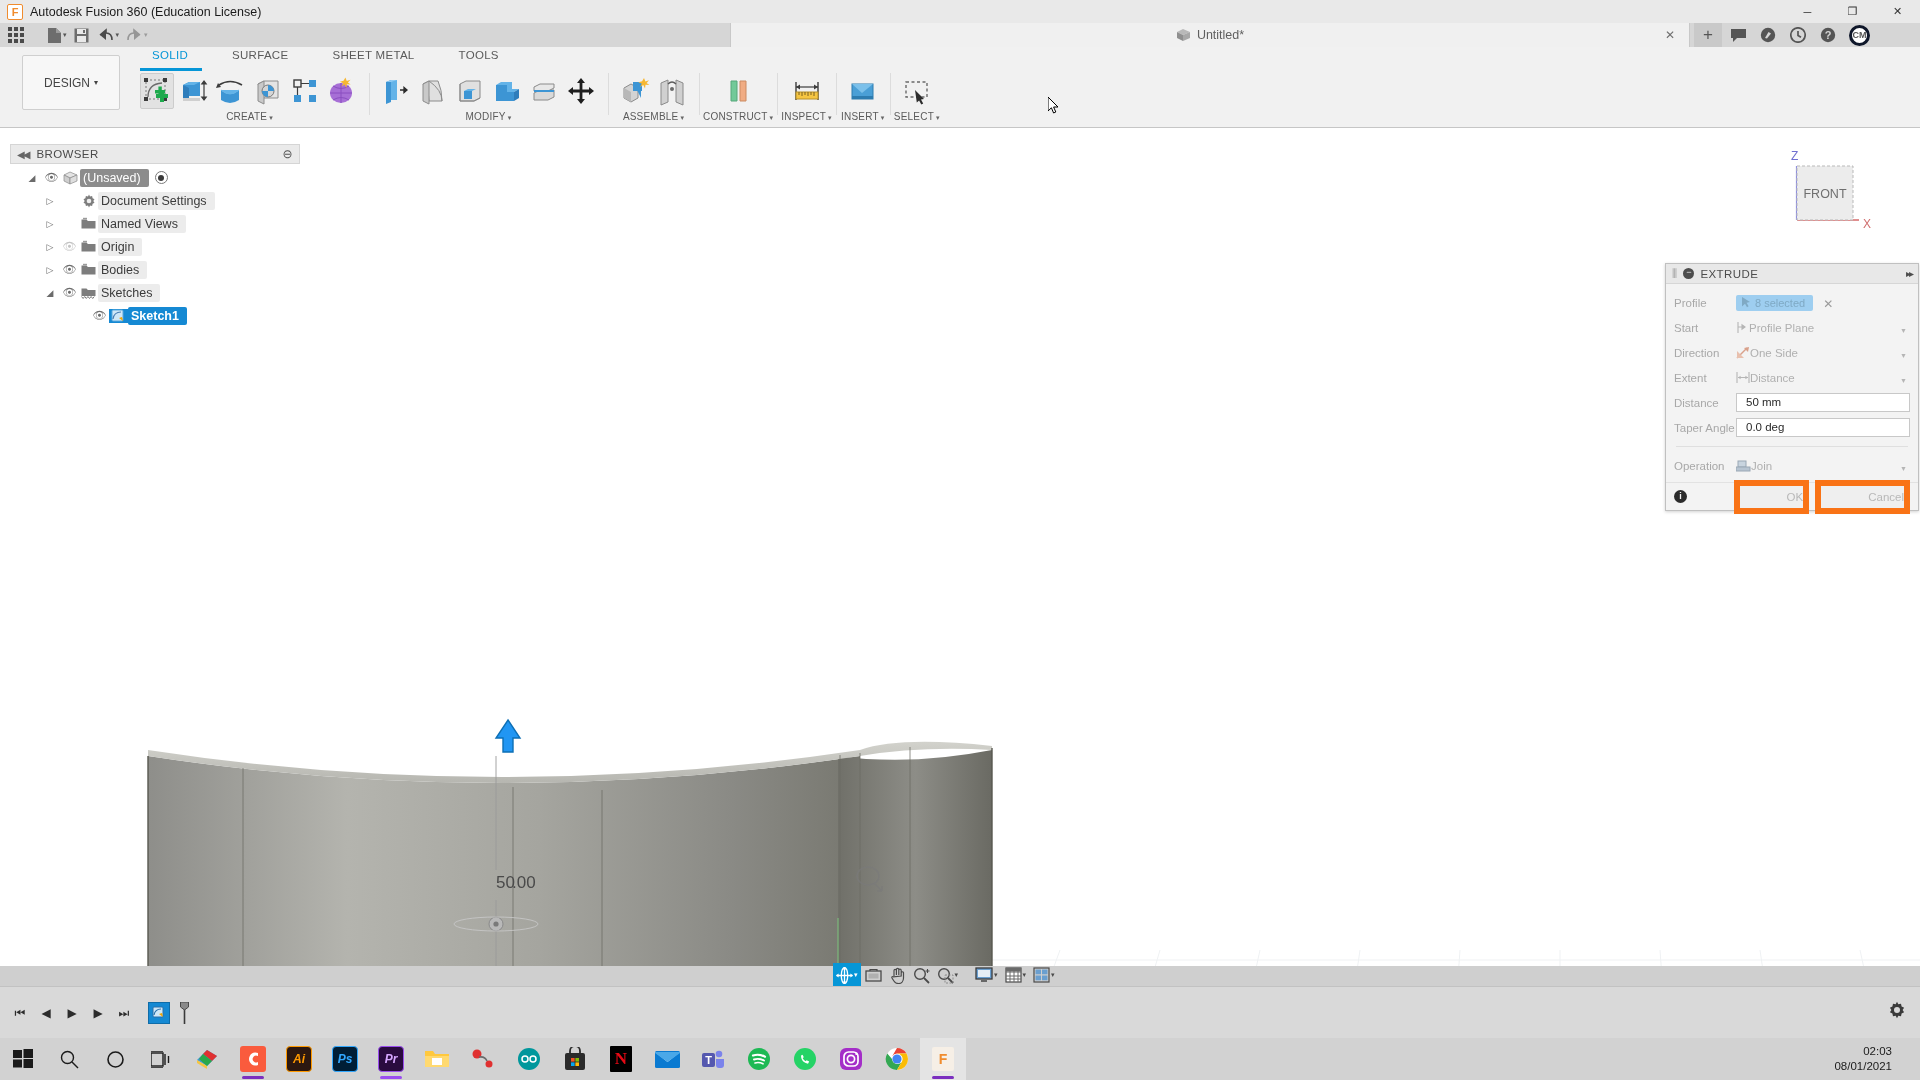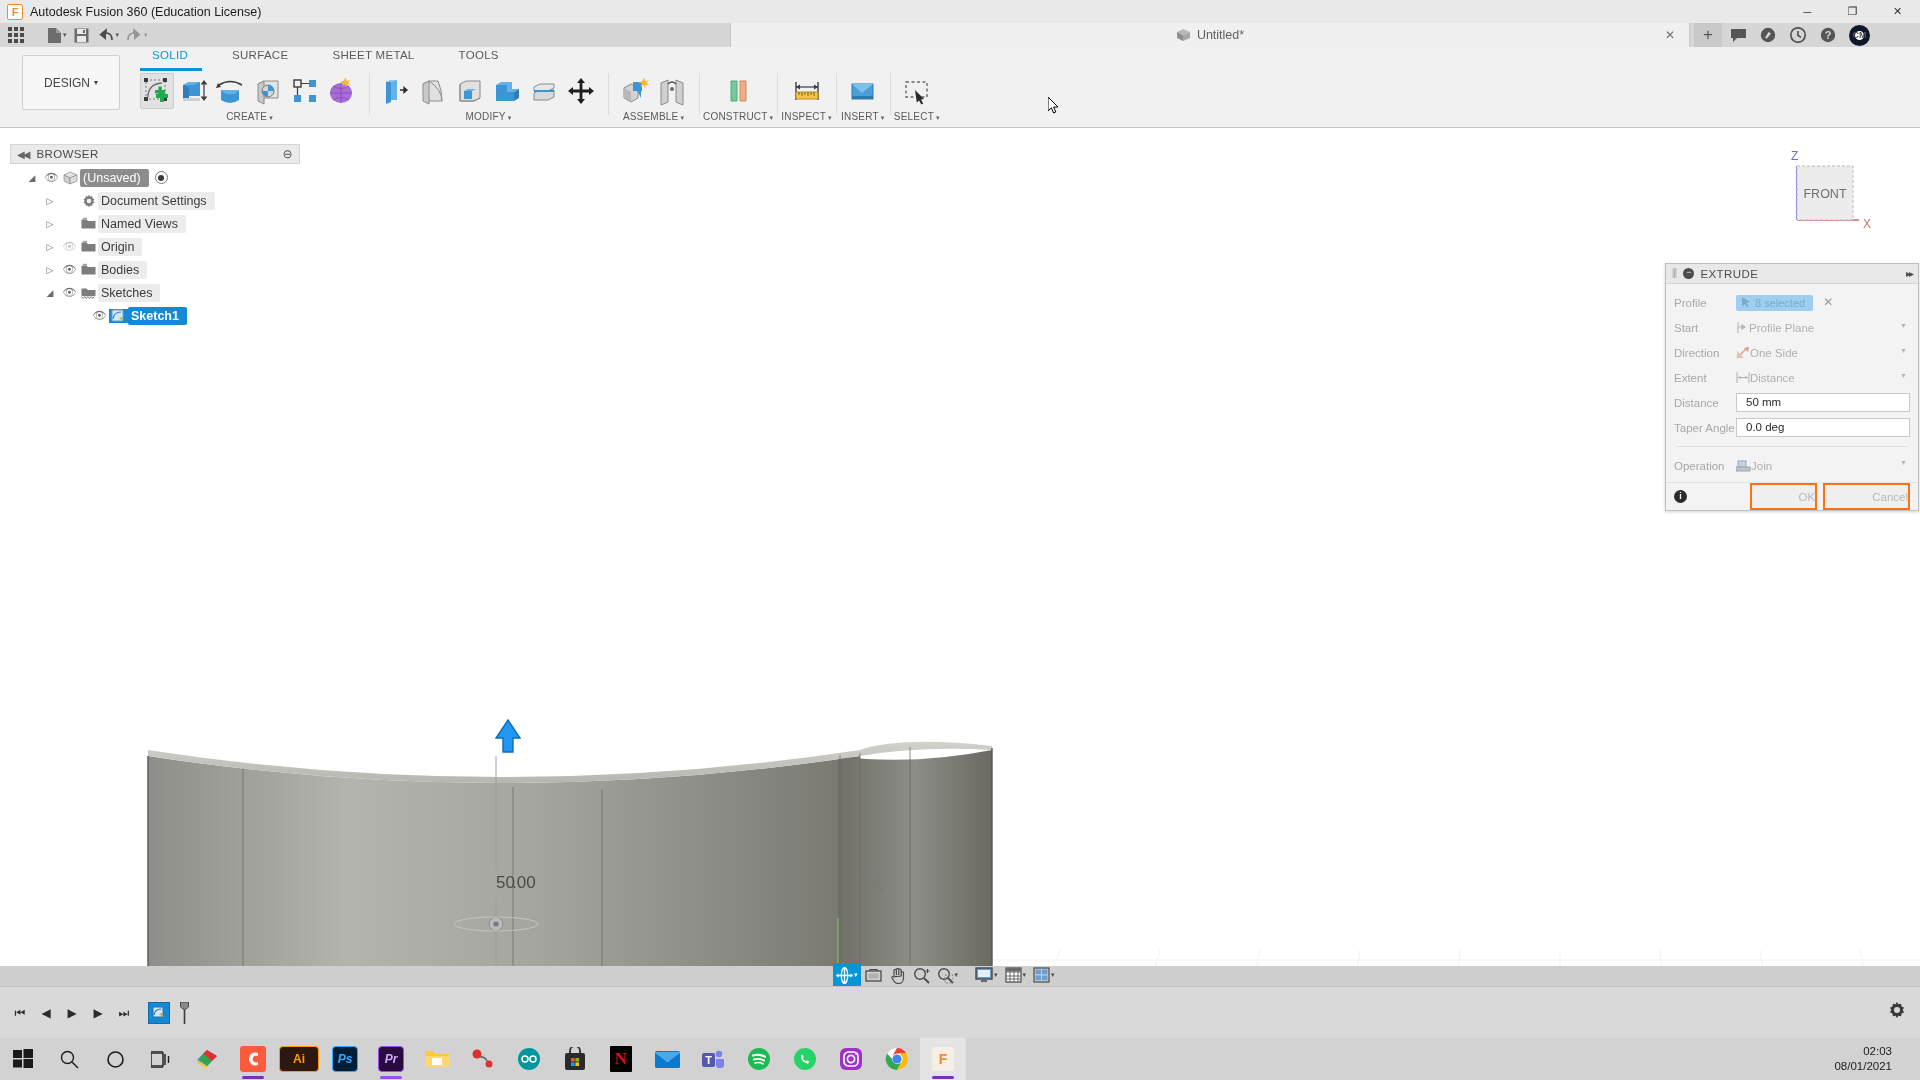--- a/index.html
+++ b/index.html
@@ -55,21 +55,21 @@
   }
   .doc-tab .dt-label { color:#5f5f5f; font-size:12.5px; }
   .tab-close { position:absolute;right:14px;top:5px;font-size:12px;color:#6f6f6f; }
   .tabstrip-right {
     position:absolute;left:1690px;top:0;height:24px;width:230px;background:#d6d6d6;
     display:flex;align-items:center;gap:2px;padding-left:4px;
   }
   .tsr-btn { width:28px;height:24px;display:flex;align-items:center;justify-content:center;color:#555; }
   .tsr-btn.plus { background:#c9c9c9;font-size:17px;font-weight:300; }
   .avatar {
-    width:21px;height:21px;border-radius:50%;background:#fff;border:6px solid #0f172a;
+    width:21px;height:21px;border-radius:50%;background:#fff;border:3px solid #0f172a;
     font-size:9px;font-weight:bold;color:#555;display:flex;align-items:center;justify-content:center;
     margin-left:5px;
   }
 
   
   .ribbon {
     position:absolute;left:0;top:47px;width:1920px;height:81px;
     background:#f1f1f1;border-bottom:1px solid #c6c6c6;
   }
   .workspace-box {
@@ -143,42 +143,42 @@
   }
   .dlg-hdr .grip { color:#9a9a9a;font-size:11px; }
   .dlg-hdr .minus {
     width:11px;height:11px;border-radius:50%;background:#4d4d4d;color:#e8e8e8;
     font-size:9px;line-height:9px;text-align:center;
   }
   .dlg-hdr .more { margin-left:auto;font-size:10px;color:#4d4d4d;letter-spacing:-2px; }
   .dlg-body { padding:6px 8px 4px; }
   .drow { display:flex;align-items:center;height:25px;margin-bottom:0px; }
   .dlabel { width:62px;font-size:11.5px;color:#a8a8a8; }
-  .dctl { flex:1;display:flex;align-items:flex-start;position:relative; }
+  .dctl { flex:1;display:flex;align-items:flex-end;position:relative; }
   .pill {
     background:#9ecef0;color:#7fa9c4;font-size:11px;border-radius:2px;
     padding:2px 8px 2px 6px;display:flex;align-items:center;gap:4px;min-width:70px;
   }
   .xbtn { margin-left:10px;color:#9a9a9a;font-size:12px; }
   .dval { font-size:11.5px;color:#b0b0b0;display:flex;align-items:center;}
   .dcaret { position:absolute;right:3px;font-size:7px;color:#b5b5b5; }
   .dfield {
     flex:1;height:19px;background:#fff;border:1px solid #c8c8c8;
     font-size:11.5px;color:#2a2a2a;padding:0 9px;line-height:17px;
   }
   .dsep { height:1px;background:#dfdfdf;margin:6px 2px; }
   .dlg-ftr {
     height:28px;display:flex;align-items:center;padding:0 8px;border-top:1px solid #e2e2e2;
   }
   .info-ic {
     width:13px;height:13px;border-radius:50%;background:#2b2b2b;color:#f3f3f3;
     font-size:9px;font-weight:bold;line-height:13px;text-align:center;
   }
   .dbtn {
-    height:27px;min-width:62px;border:2px solid #f97316;background:#efefef;
+    height:34px;min-width:62px;border:6px solid #f97316;background:#efefef;
     font-size:11.5px;color:#b8b8b8;display:flex;align-items:center;justify-content:center;padding-left:47px;
   }
   .dlg-ftr .btns { margin-left:auto;display:flex;gap:6px; }
 
   
   .comments {
     position:absolute;left:10px;top:988px;width:290px;height:20px;
     background:#eaeaea;border:1px solid #d5d5d5;display:flex;align-items:center;padding:0 6px;
     font-size:11.5px;color:#4a4a4a;letter-spacing:.4px;
   }
@@ -1077,21 +1077,21 @@
     </div>
     <div class="tbicon">
       <div class="sq" style="background:#fa5b3d;width:26px;height:26px;border-radius:3px;">
         <svg width="16" height="16" viewBox="0 0 16 16">
             <path d="M13 2 A6.5 6.5 0 1 0 13 14 L13 11 A3.5 3.5 0 1 1 13 5z" fill="#fff"></path>
           </svg>
       </div>
       <span class="under" style="background:#7b2fbf"></span>
     </div>
     <div class="tbicon">
-      <div class="sq" style="background:#2c1810;border:1.5px solid #ff9a00;width:40px;height:26px;color:#ff9a00;">Ai</div>
+      <div class="sq" style="background:#2c1810;border:1.5px solid #ff9a00;width:26px;height:26px;color:#ff9a00;font-style:italic;">Ai</div>
     </div>
     <div class="tbicon">
       <div class="sq" style="background:#001e36;border:1.5px solid #31a8ff;width:26px;height:26px;color:#31a8ff;font-style:italic;">Ps</div>
     </div>
     <div class="tbicon">
       <div class="sq" style="background:#2a0b3f;border:1.5px solid #9a4df0;width:26px;height:26px;color:#d6a6ff;font-style:italic;">Pr</div>
       <span class="under" style="background:#9a4df0"></span>
     </div>
     <div class="tbicon">
       <svg width="26" height="22" viewBox="0 0 26 22">

